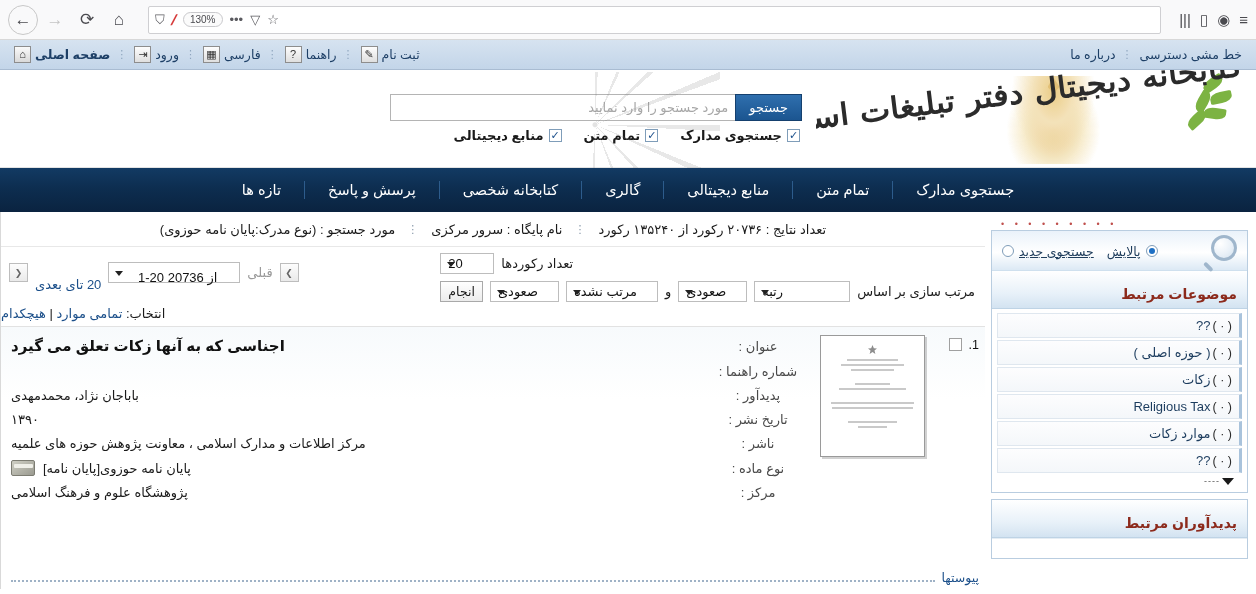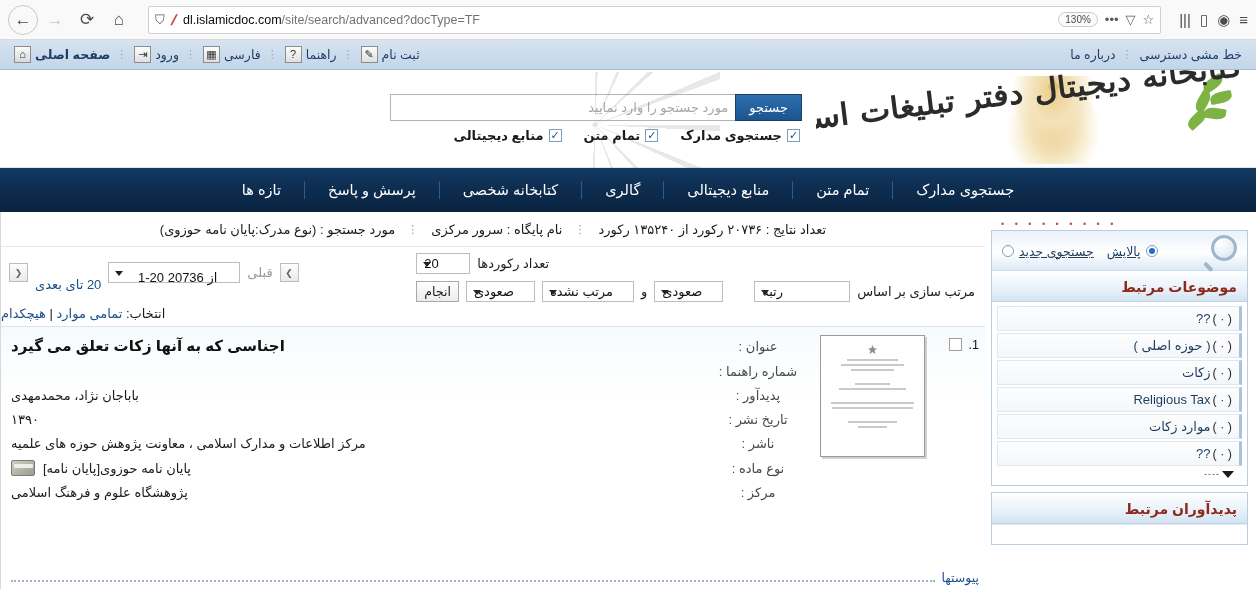--- a/index.html
+++ b/index.html
@@ -280,21 +280,21 @@
   }
   .magnifier .handle {
     position: absolute; left: 0px; bottom: 1px;
     width: 11px; height: 3.5px; background: #9fb6cc;
     transform: rotate(45deg); border-radius: 2px;
   }
   .panel-title {
     background: linear-gradient(to bottom,#ffffff,#e8f1f9 60%,#d3e3f1);
     border-bottom: 1px solid #bed3e5;
     text-align: right;
-    padding: 8px 10px 6px 10px;
+    padding: 15px 10px 6px 10px;
     font-size: 14px;
     font-weight: bold;
     color: #8c2a1c;
   }
   .facet-list { padding: 4px 5px 2px 5px; background:#fff; }
   .facet {
     display: flex;
     align-items: center;
     justify-content: space-between;
     border: 1px solid #dfe7ef;
@@ -398,21 +398,21 @@
     background: #fff;
     height: 21px;
     font-size: 13px;
     color: #111;
     padding: 0 20px 0 7px;
     display: flex; align-items: center; justify-content: flex-end;
     position: relative;
     cursor: pointer;
     white-space: nowrap;
   }
-  .sel.w-rank { min-width: 96px; margin-left: 24px; }
+  .sel.w-rank { min-width: 96px; }
   .sel.w-dir  { min-width: 68px; }
   .sel.w-un   { min-width: 86px; }
   .btn-do {
     border: 1px solid #a9a9a9;
     background: linear-gradient(to bottom,#fefefe,#ececec);
     height: 21px;
     font-size: 12.5px;
     padding: 0 7px;
     cursor: pointer;
     color: #1a1a1a;
@@ -546,21 +546,20 @@
     <div class="nav-btn">
         <span>⟳</span>
       </div>
     <div class="nav-btn">
         <span>⌂</span>
       </div>
   </div>
   <div class="url-wrap">
     <span class="url-ico">⛉</span>
     <span class="url-ico redslash">/</span>
-    <span class="url-text"><span>dl.islamicdoc.com</span><span class="dim">/site/search/advanced?docType=TF</span></span>
     <span class="zoom-badge">130%</span>
     <span class="url-ico">•••</span>
     <span class="url-ico">▽</span>
     <span class="url-ico">☆</span>
   </div>
   <div class="chrome-right">
     <span>|||</span>
     <span>▯</span>
     <span>◉</span>
     <span>≡</span>

